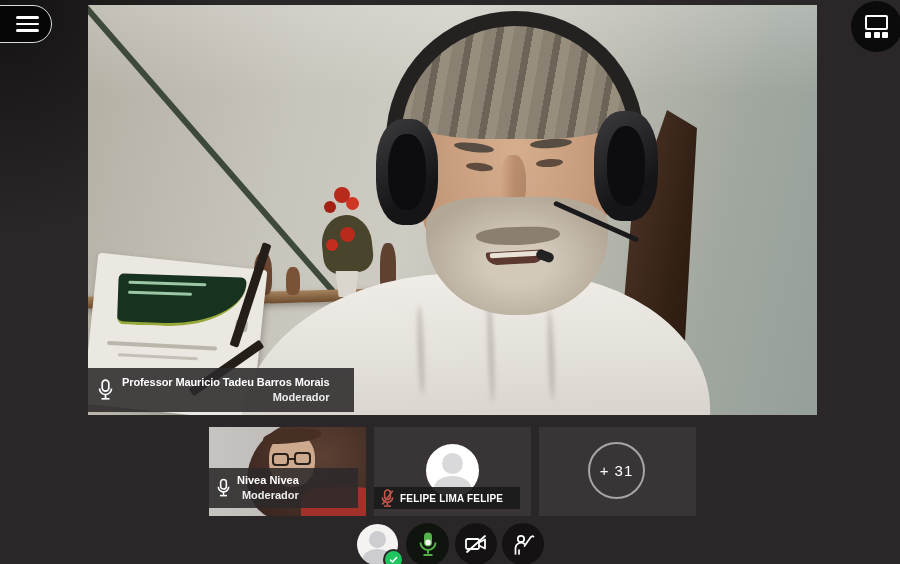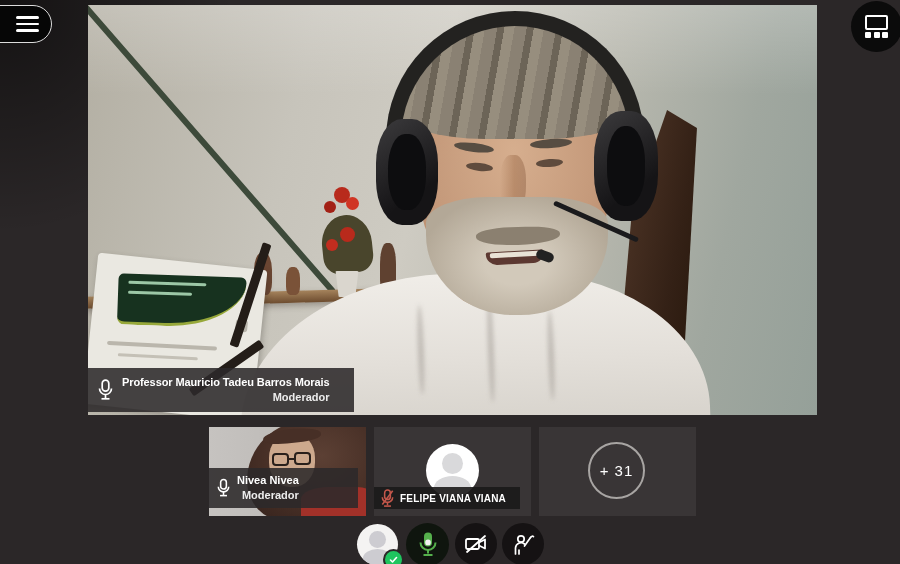--- a/index.html
+++ b/index.html
@@ -275,21 +275,21 @@
         <div class="body"></div>
     </div>
     <div class="abs name-label fl-label">
       <svg width="13" height="19" viewBox="0 0 15 22">
         <rect x="4.2" y="1.2" width="6.6" height="11" rx="3.3" fill="none" stroke="#c4574b" stroke-width="1.8"></rect>
         <path d="M1.5 9.5 a6 6 0 0 0 12 0" fill="none" stroke="#c4574b" stroke-width="1.8"></path>
         <line x1="7.5" y1="15.5" x2="7.5" y2="19" stroke="#c4574b" stroke-width="1.8"></line>
         <line x1="3.5" y1="19.8" x2="11.5" y2="19.8" stroke="#c4574b" stroke-width="1.8"></line>
         <line x1="1.5" y1="18" x2="13.5" y2="2" stroke="#c4574b" stroke-width="1.8"></line>
       </svg>
-      <span class="l1">FELIPE VIANA VIANA</span>
+      <span class="l1">FELIPE LIMA FELIPE</span>
     </div>
   </div>
 
   <div class="abs tile tile-3">
     <div class="more-circle">
       <span>+ 31</span>
     </div>
   </div>
 
   <div class="abs ctl ctl-avatar">

